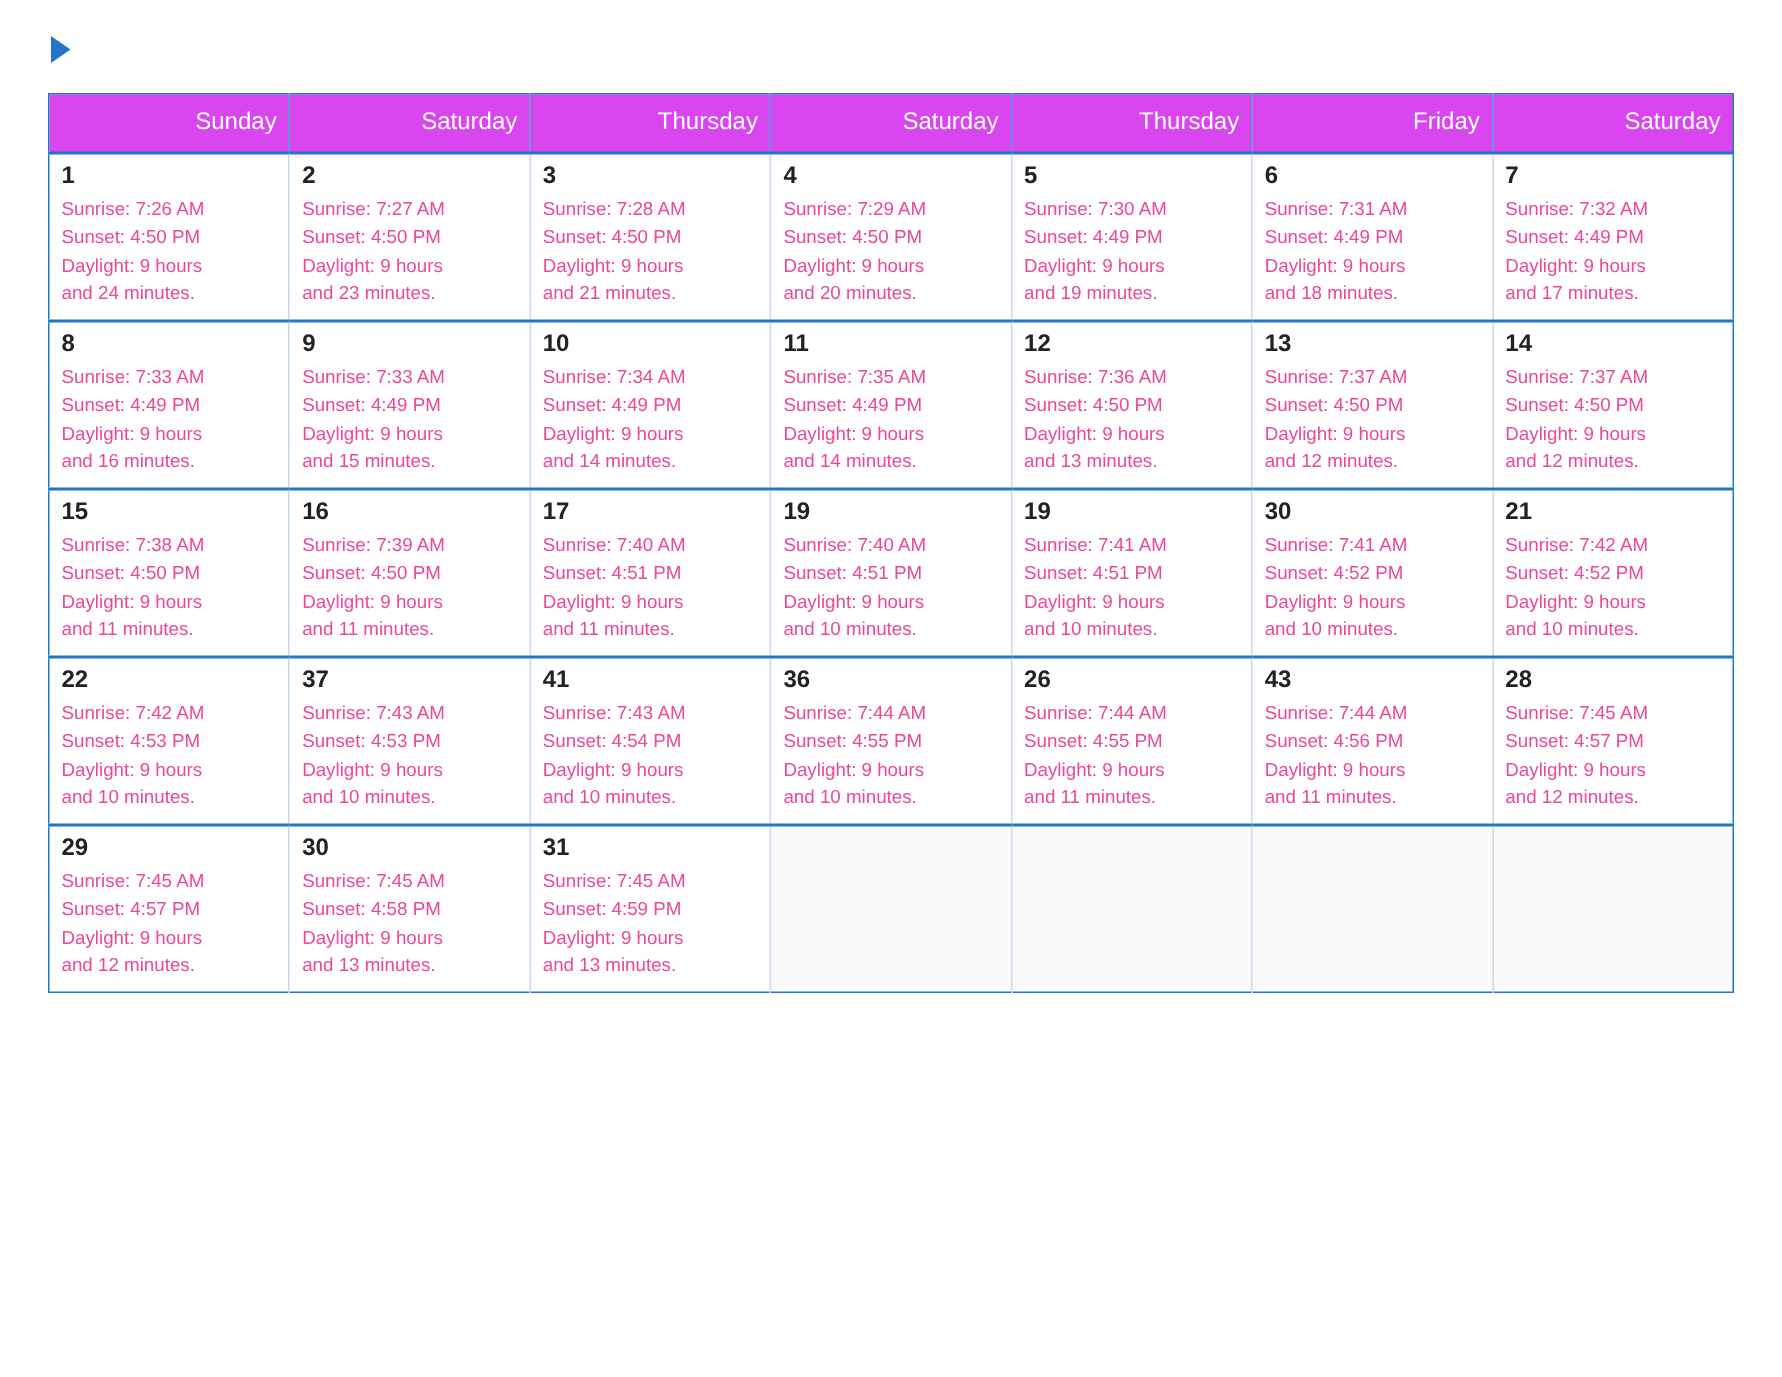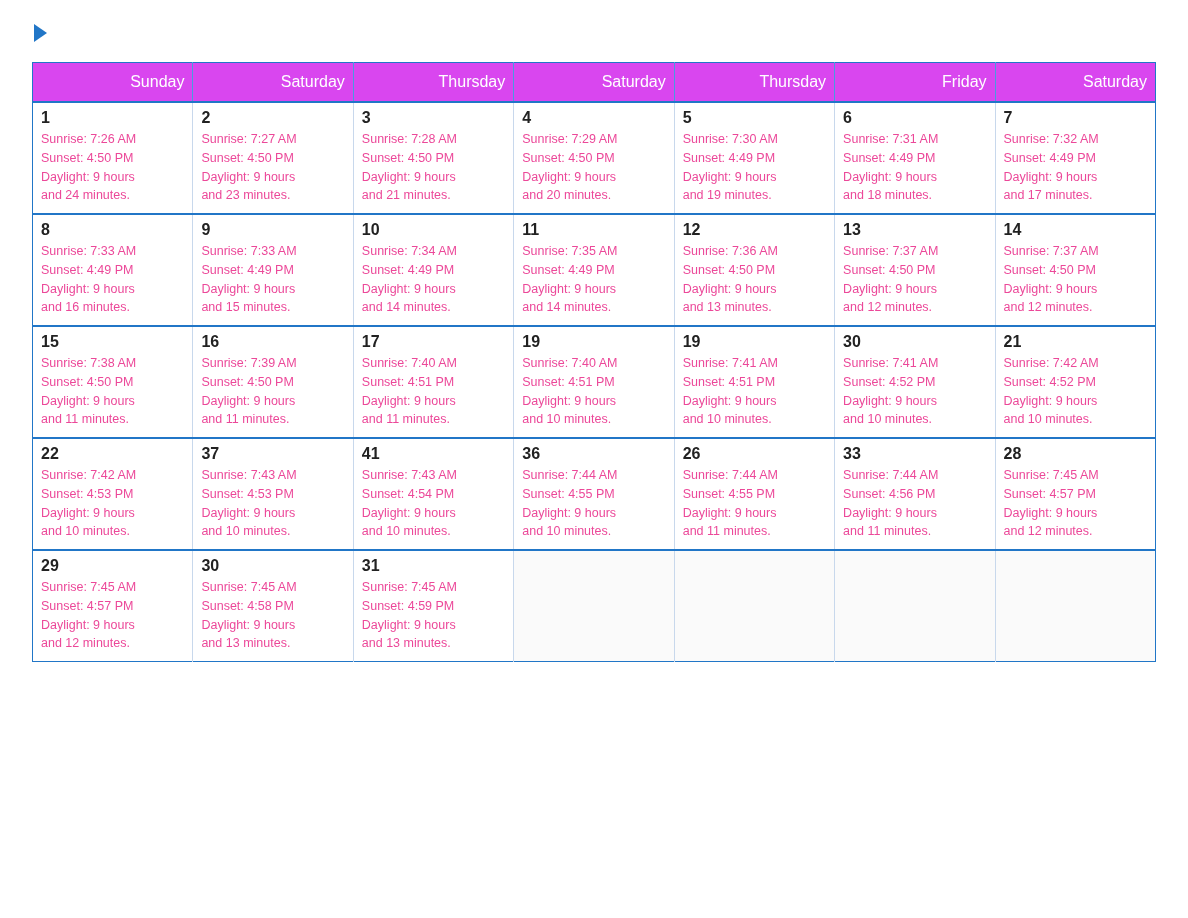--- a/index.html
+++ b/index.html
@@ -237,21 +237,21 @@
       </td>
         <td>
         <span class="day-num">36</span>
         <span class="day-info">Sunrise: 7:44 AM<br>Sunset: 4:55 PM<br>Daylight: 9 hours<br>and 10 minutes.</span>
       </td>
         <td>
         <span class="day-num">26</span>
         <span class="day-info">Sunrise: 7:44 AM<br>Sunset: 4:55 PM<br>Daylight: 9 hours<br>and 11 minutes.</span>
       </td>
         <td>
-        <span class="day-num">33</span>
+        <span class="day-num">43</span>
         <span class="day-info">Sunrise: 7:44 AM<br>Sunset: 4:56 PM<br>Daylight: 9 hours<br>and 11 minutes.</span>
       </td>
         <td>
         <span class="day-num">28</span>
         <span class="day-info">Sunrise: 7:45 AM<br>Sunset: 4:57 PM<br>Daylight: 9 hours<br>and 12 minutes.</span>
       </td>
       </tr>
       <tr>
         <td>
         <span class="day-num">29</span>

